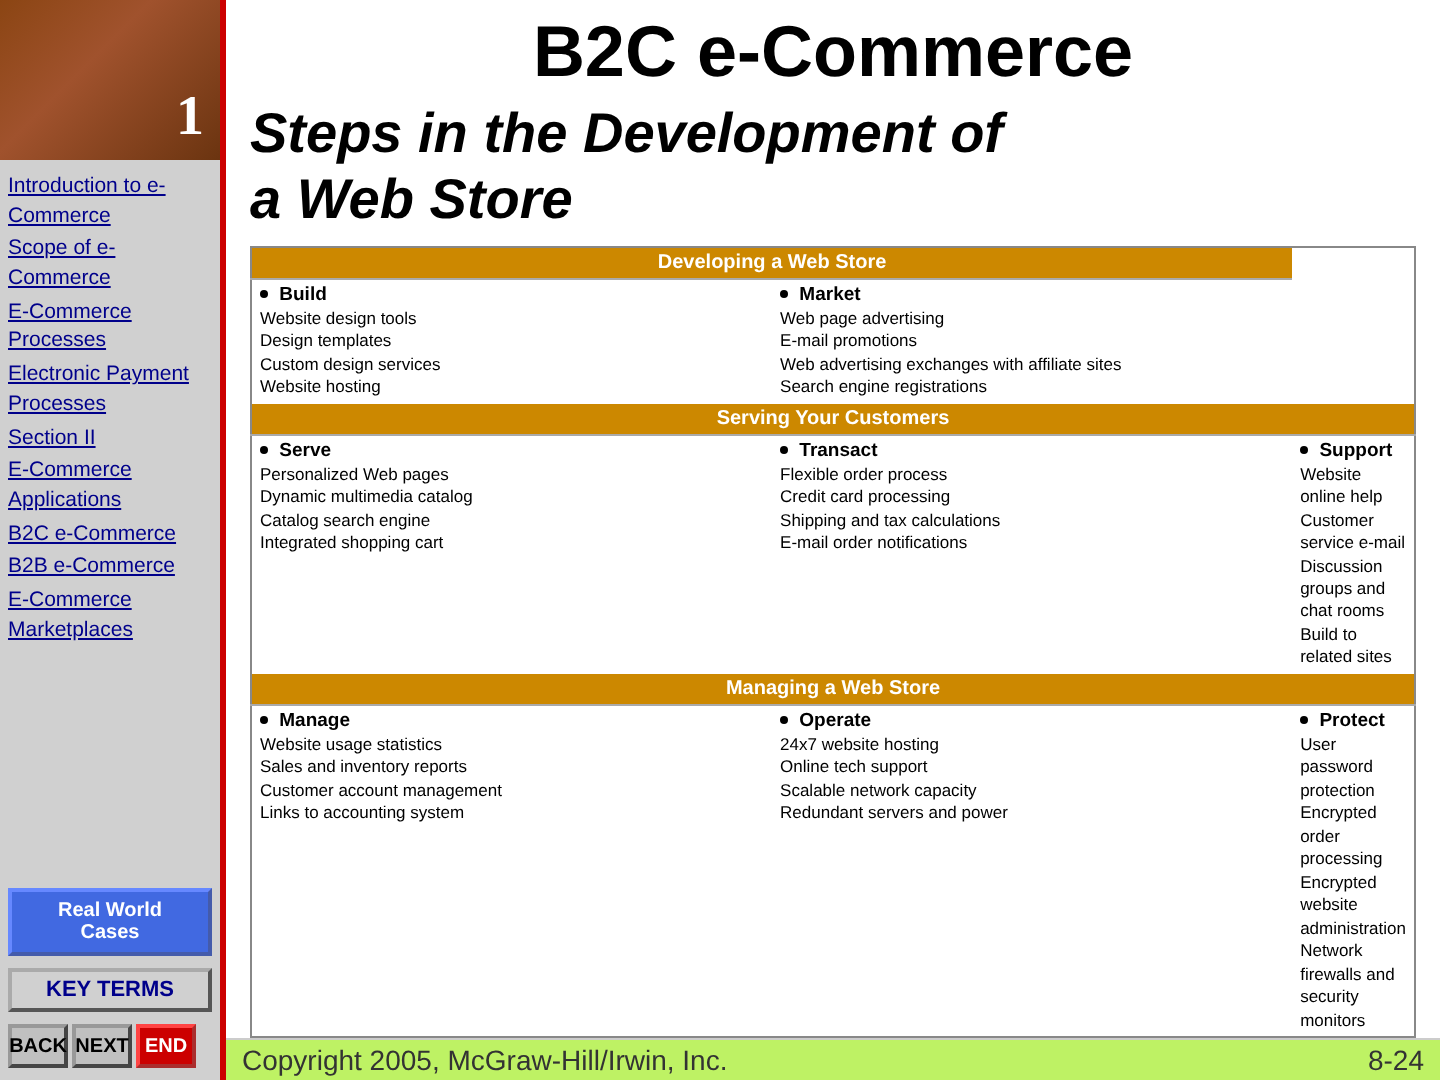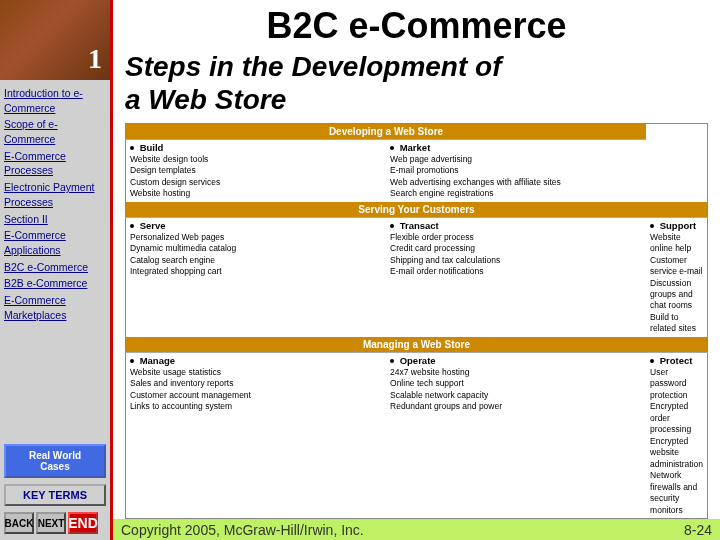--- a/index.html
+++ b/index.html
@@ -137,21 +137,21 @@
 
     .nav-btn-end {
       background: #cc0000;
       border: 2px outset #ff4444;
       width: 30px;
       height: 22px;
       display: flex;
       align-items: center;
       justify-content: center;
       cursor: pointer;
-      font-size: 14px;
+      font-size: 10px;
       font-weight: bold;
       color: #fff;
     }
 
     
     #main {
       flex: 1;
       display: flex;
       flex-direction: column;
       background: #fff;
@@ -396,21 +396,21 @@
         </td>
         <td class="table-cell border-top">
           <div class="cell-title">
             <span class="bullet-dot"></span>
             <span>Operate</span>
           </div>
           <div class="cell-bullet" id="operate-items">
                 <div>24x7 website hosting</div>
                 <div>Online tech support</div>
                 <div>Scalable network capacity</div>
-                <div>Redundant groups and power</div>
+                <div>Redundant servers and power</div>
               </div>
         </td>
         <td class="table-cell border-top">
           <div class="cell-title">
             <span class="bullet-dot"></span>
             <span>Protect</span>
           </div>
           <div class="cell-bullet" id="protect-items">
                 <div>User password protection</div>
                 <div>Encrypted order processing</div>

